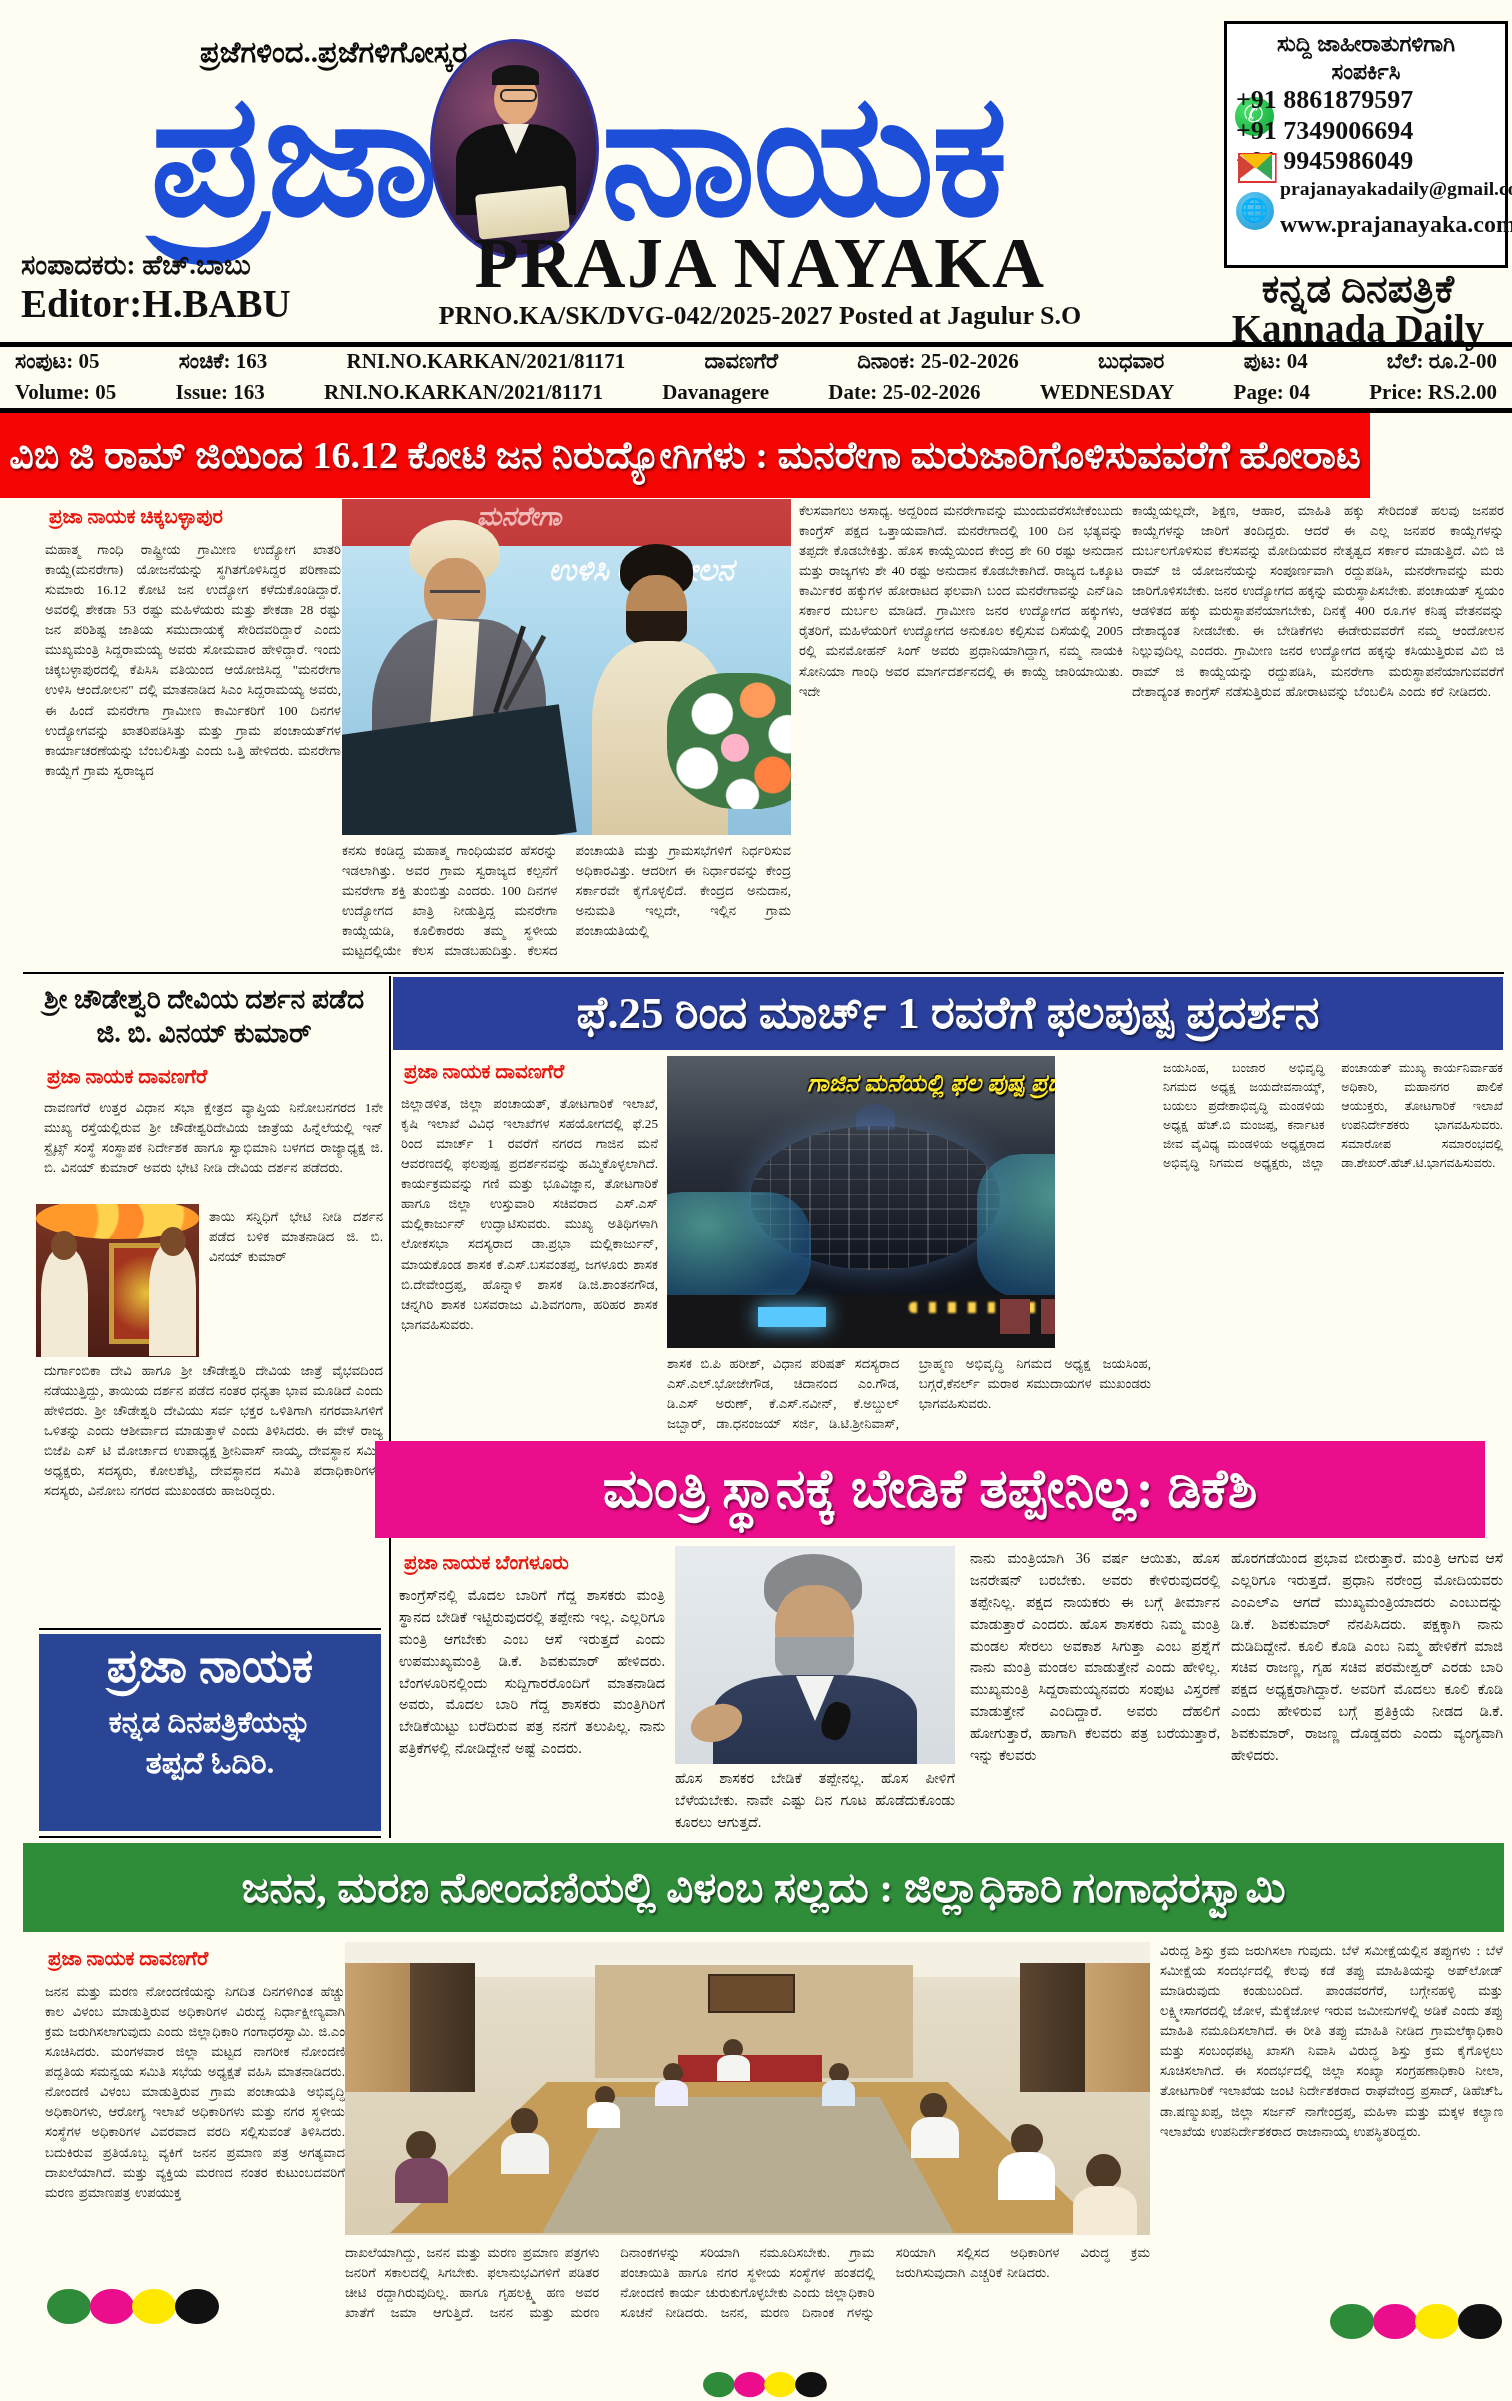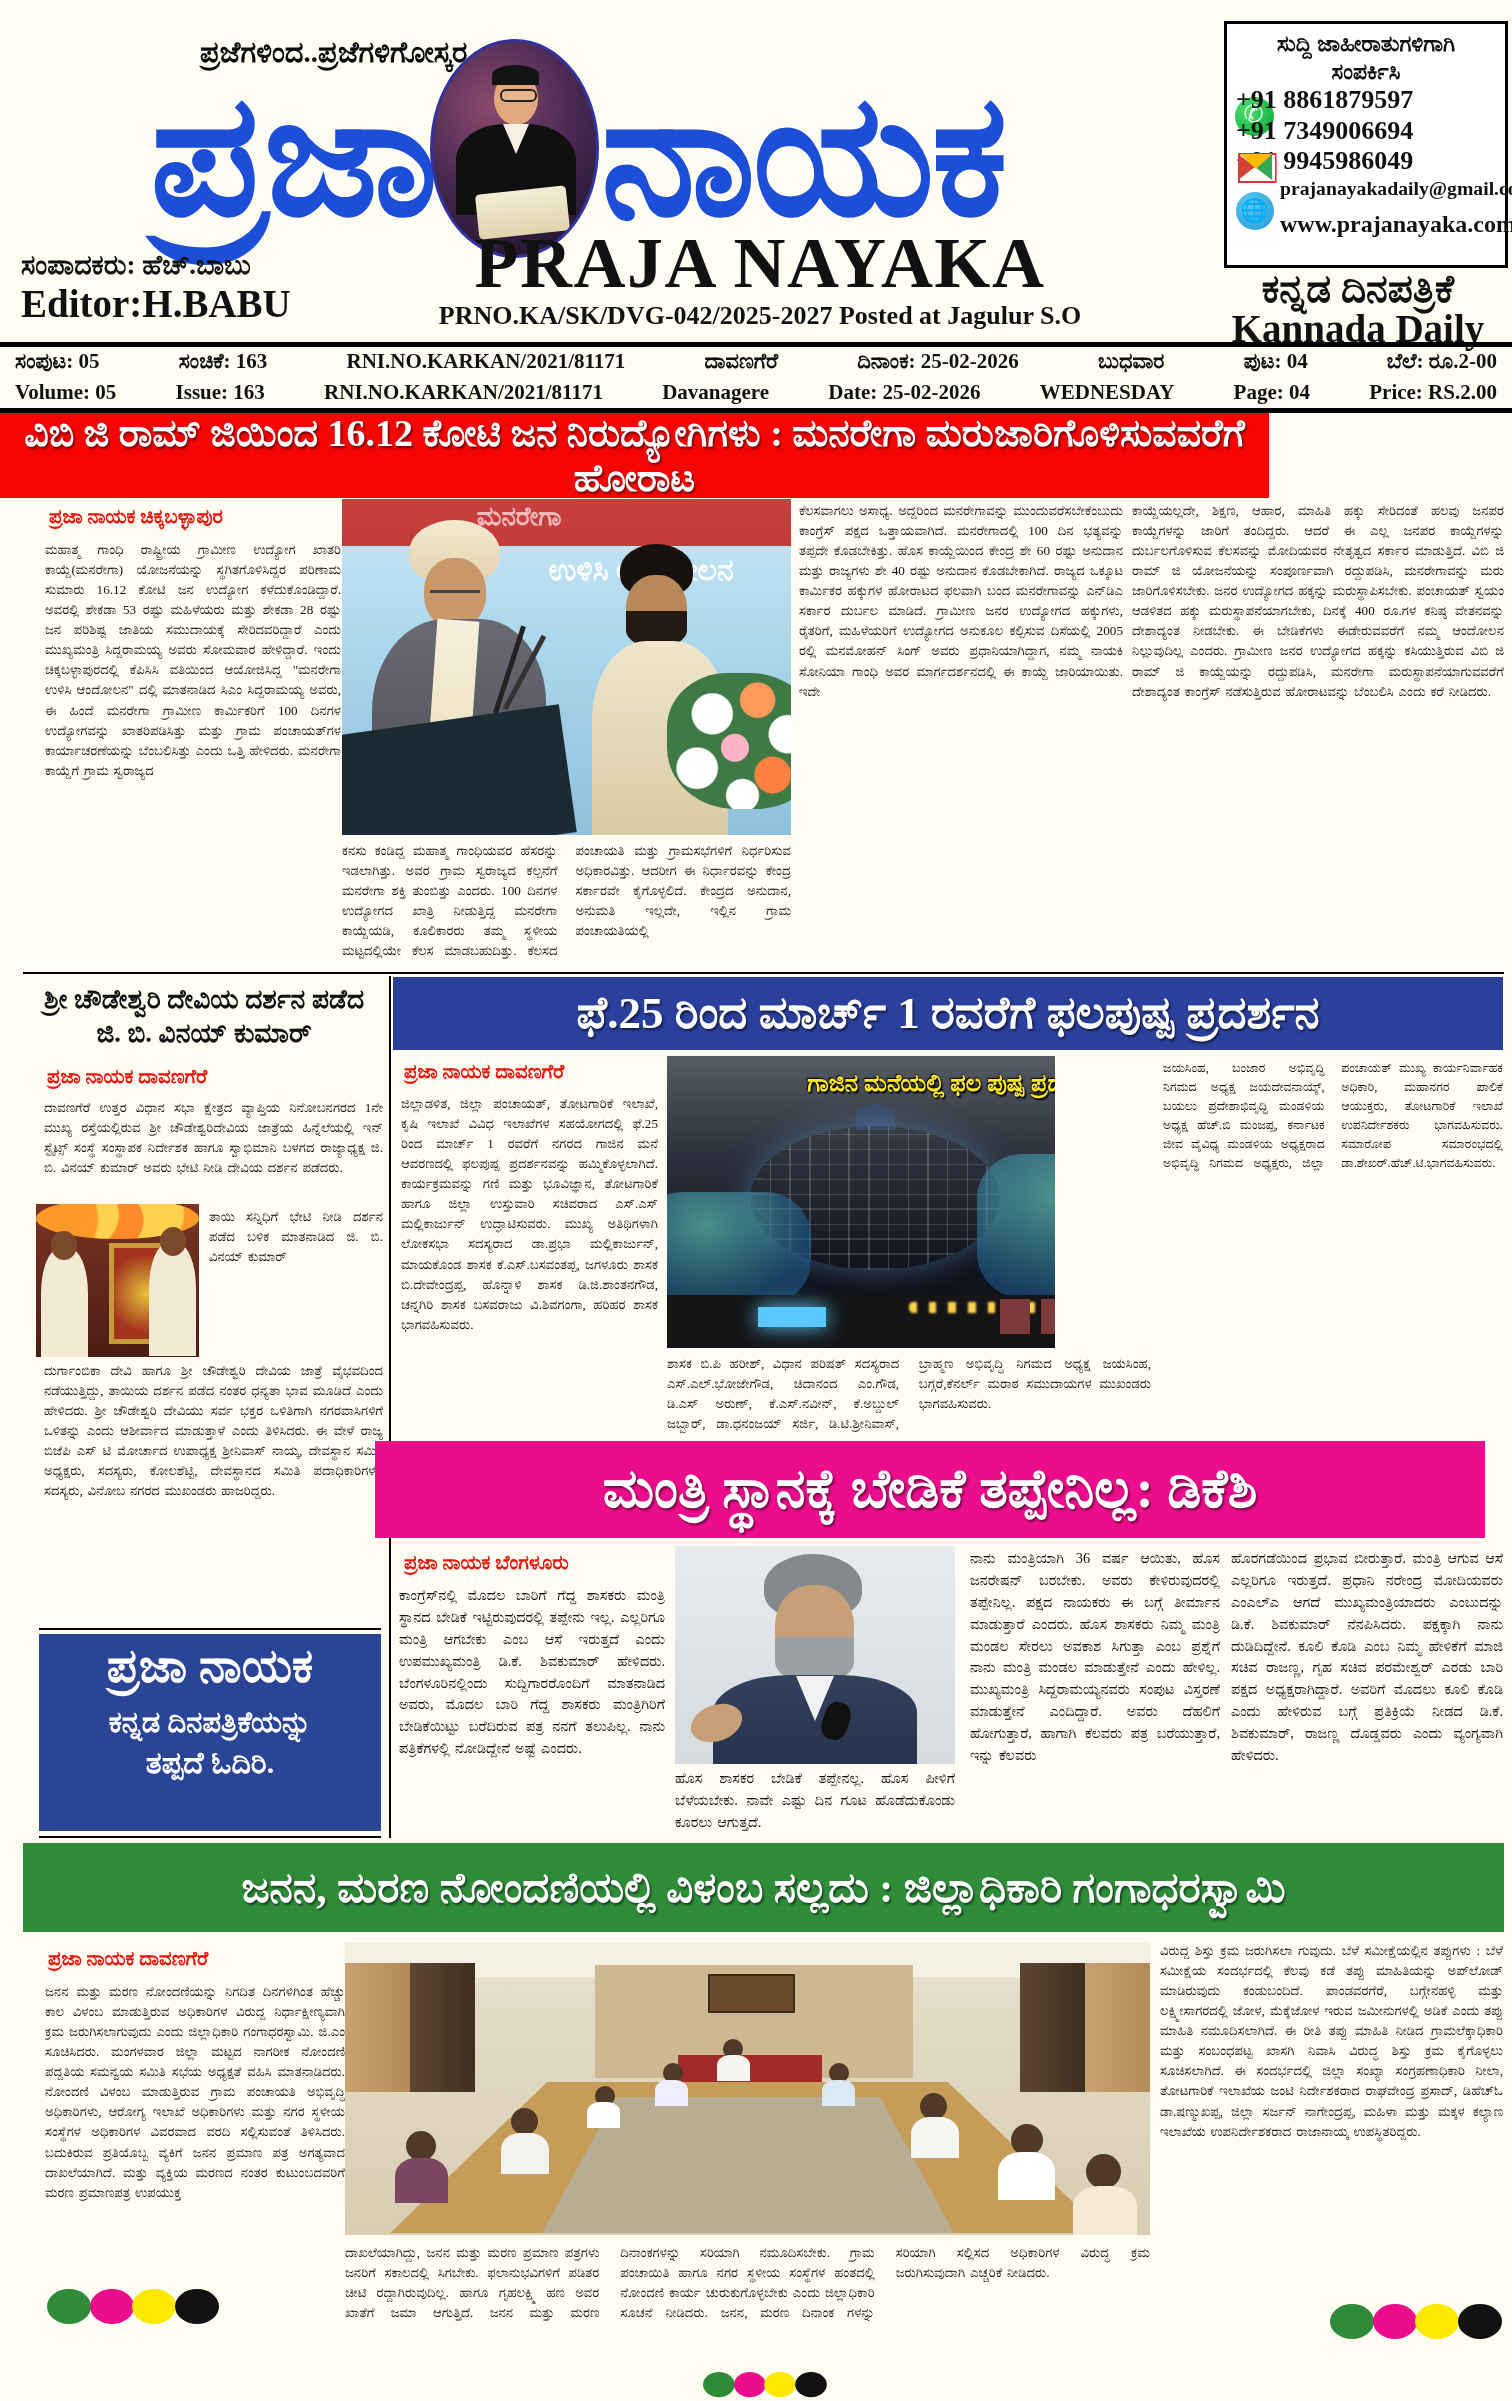--- a/index.html
+++ b/index.html
@@ -42,33 +42,33 @@
   .cb-mail{font-size:19.7px;font-weight:bold;padding-left:53px;}
   .cb-web{font-size:24px;font-weight:bold;padding-left:53px;}
   .daily-kn{left:1203px;top:266px;width:310px;text-align:center;font-size:39px;font-weight:bold;}
   .daily-en{left:1203px;top:306px;width:310px;text-align:center;font-size:39px;font-weight:bold;}
   
   .rule{background:#000;}
   .infobar-row{left:15px;width:1482px;display:flex;justify-content:space-between;font-weight:bold;font-size:21px;white-space:nowrap;}
   
   .band{color:#fff;font-weight:bold;text-align:center;display:flex;align-items:center;justify-content:center;
         text-shadow:1.5px 2.3px 2.3px rgba(0,0,0,.55);}
-  .band-red{left:0;top:413px;width:1269px;height:85px;background:#f60505;font-size:38px;}
+  .band-red{left:0;top:413px;width:1370px;height:85px;background:#f60505;font-size:38px;}
   .band-blue{left:393px;top:977px;width:1110px;height:73px;background:#2b3f9c;font-size:45px;}
   .band-pink{left:375px;top:1441px;width:1110px;height:97px;background:#ec0d8c;font-size:54px;}
   .band-green{left:23px;top:1843px;width:1481px;height:89px;background:#2f8d3a;font-size:42px;}
   
   .byline{color:#e8150c;font-weight:bold;font-size:19.7px;}
   .body-col{font-size:13.2px;line-height:1.52;text-align:justify;overflow:hidden;word-spacing:1.5px;}
   .body-lg{font-size:14.4px;}
   .h2-black{font-weight:bold;font-size:26.5px;text-align:center;line-height:1.3;}
   .vrule{width:2.3px;background:#000;}
   .hline{height:2.3px;background:#000;}
   
-  .photo{overflow:hidden;}
+  .photo{overflow:hidden;font-style:italic;}
   .photo1{background:linear-gradient(180deg,#c94040 0%,#c23a3a 14%,#bfe2f2 14%,#a8d4ea 50%,#8fc0dc 100%);}
   .p1-bannertxt{position:absolute;left:46%;top:16%;color:#fff;font-size:30px;font-weight:bold;opacity:.95;}
   .p1-bannertop{position:absolute;left:30%;top:1%;color:#ffd9d9;font-size:26px;font-weight:bold;opacity:.8;}
   .p1-podium{position:absolute;left:-23px;bottom:-15px;width:250px;height:129px;background:#1c2a33;transform:rotate(-8deg);}
   .p1-mic{position:absolute;left:165px;top:125px;width:4.5px;height:91px;background:#222;transform:rotate(18deg);}
   .p1-mic2{position:absolute;left:180px;top:132px;width:4.5px;height:83px;background:#333;transform:rotate(28deg);}
   .p1-man1-turban{position:absolute;left:67px;top:21px;width:91px;height:64px;border-radius:50% 50% 42% 42%;background:linear-gradient(#f4ead0,#e2d2ac);}
   .p1-man1-face{position:absolute;left:82px;top:59px;width:62px;height:70px;border-radius:46%;background:#c99769;}
   .p1-man1-glass{position:absolute;left:88px;top:82px;width:50px;height:9px;border-bottom:3px solid #444;}
   .p1-man1-body{position:absolute;left:30px;top:120px;width:174px;height:219px;border-radius:42% 38% 0 0;background:linear-gradient(#6a6a72,#4b4b53);}

